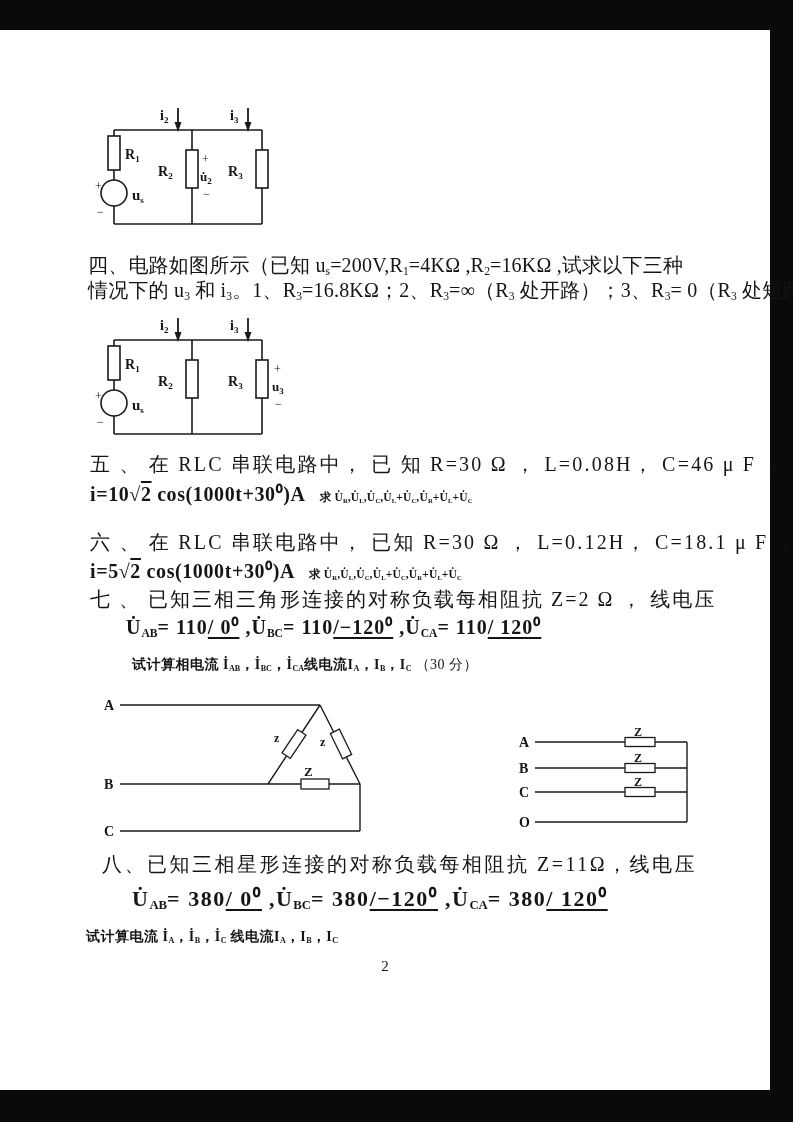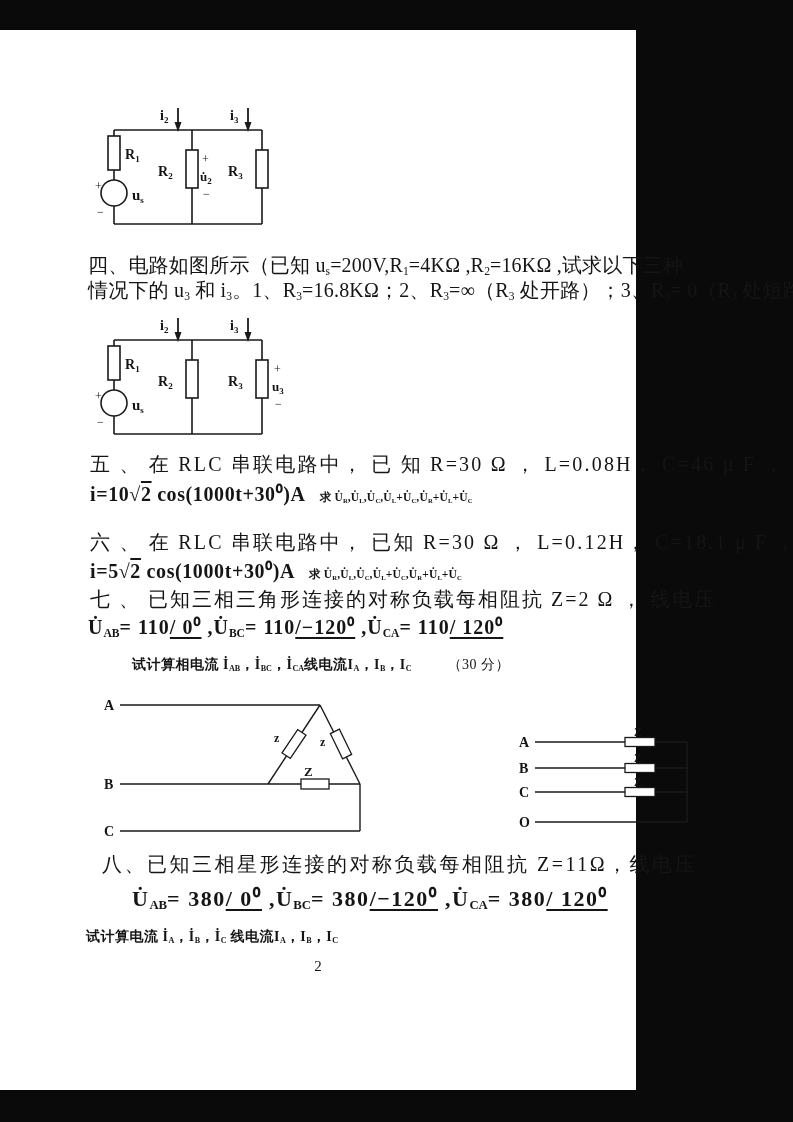--- a/index.html
+++ b/index.html
@@ -4,47 +4,47 @@
 <style>
   html,body{margin:0;padding:0;}
   body{
     width:793px;height:1122px;
     background:#0a0a0a;
     position:relative;
     overflow:hidden;
     font-family:"Liberation Serif",serif;
   }
   .page{
-    position:absolute;left:0;top:30px;width:636px;height:1060px;
+    position:absolute;left:0;top:30px;width:770px;height:1060px;
     background:#ffffff;
   }
   .abs{position:absolute;}
   .t{
     position:absolute;
     color:#151515;
     font-family:"Liberation Serif",serif;
     line-height:1.25;
     white-space:nowrap;
   }
   .sz15{font-size:20px;}
   .sz16{font-size:22px;}
   .bold{font-weight:700;}
   .ls02{letter-spacing:0.2px;}
-  .ls1{letter-spacing:1px;}
+  .ls1{letter-spacing:1px;margin-left:38px;}
   .ls15{letter-spacing:1.5px;}
   .ls2{letter-spacing:2px;}
   .ls22{letter-spacing:2.2px;}
   .ls25{letter-spacing:2.5px;}
   .eq{font-weight:700;font-size:20px;letter-spacing:0.6px;}
   .ask-small{font-weight:700;font-size:11.5px;margin-left:14px;letter-spacing:0.2px;}
   .seg-n{}
   .seg-sub{font-size:0.58em;vertical-align:-0.25em;letter-spacing:0;}
   .seg-ul{text-decoration:underline;text-underline-offset:3px;}
   .seg-ol{text-decoration:overline;}
-  .seg-norm{font-weight:400;margin-left:32px;}
+  .seg-norm{font-weight:400;}
   .svgt{font-family:"Liberation Serif",serif;font-weight:700;font-size:14px;fill:#151515;}
   .svgt15{font-family:"Liberation Serif",serif;font-weight:700;font-size:15px;fill:#151515;}
   .svgt13{font-family:"Liberation Serif",serif;font-weight:700;font-size:13px;fill:#151515;}
   .svgt12{font-family:"Liberation Serif",serif;font-weight:700;font-size:12px;fill:#151515;}
   .svgsub{font-size:9px;}
   .svgpm{font-family:"Liberation Serif",serif;font-weight:400;font-size:12px;fill:#151515;}
   .svglbl{font-family:"Liberation Serif",serif;font-weight:600;font-size:14px;fill:#151515;}
   .pagenum{position:absolute;left:50%;transform:translateX(-50%);top:928px;font-size:15px;color:#151515;}
 </style>
 </head>

